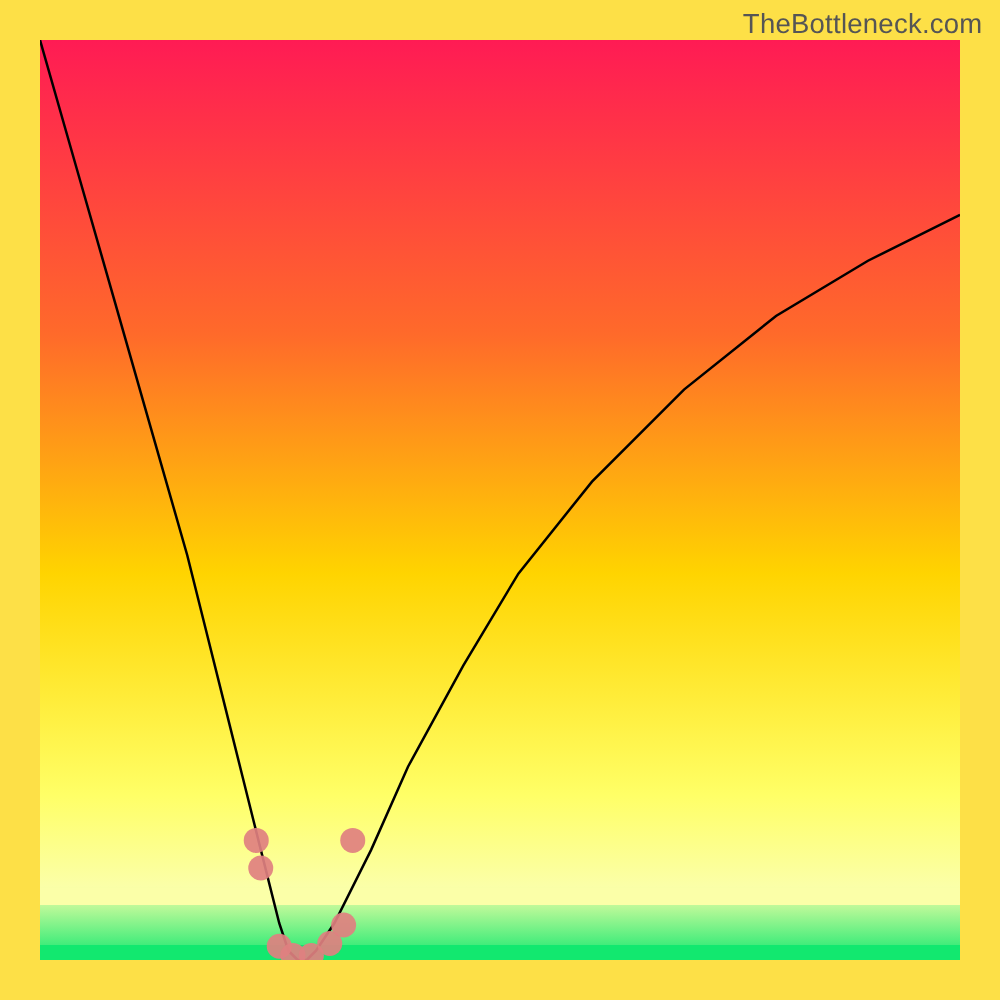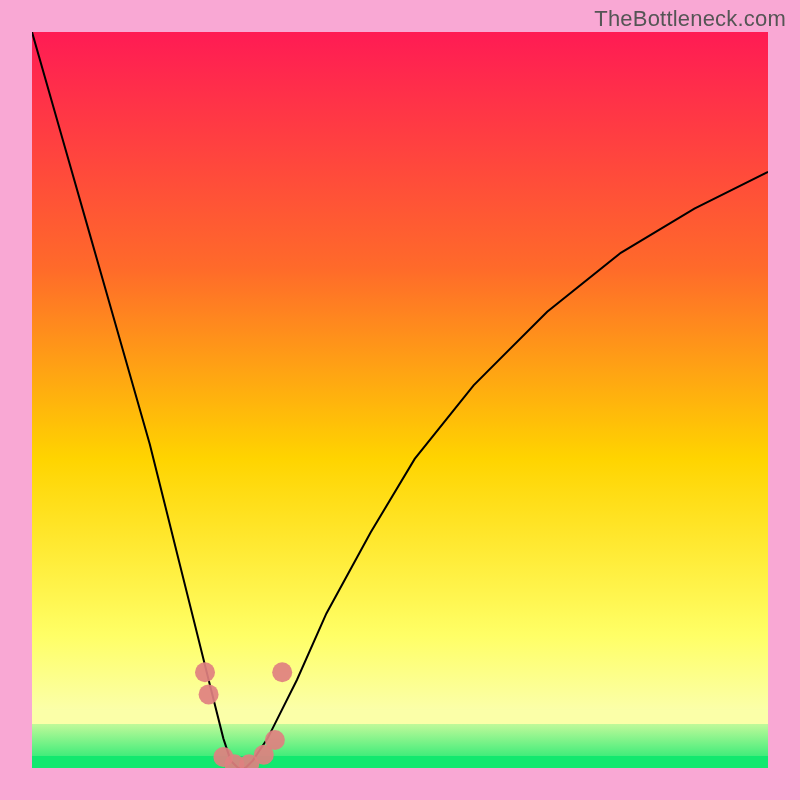--- a/index.html
+++ b/index.html
@@ -1,21 +1,21 @@
 <!DOCTYPE html>
 <html><head>
 <meta charset="utf-8">
 <style>
   * { margin: 0; padding: 0; box-sizing: border-box; }
   html, body { width: 800px; height: 800px; overflow: hidden; background: #000; }
   .frame {
     position: relative;
     width: 800px;
     height: 800px;
-    background: #f9a8d4;
+    background: #fde047;
   }
   .watermark {
     position: absolute;
     top: 6px;
     right: 14px;
     font-family: Arial, Helvetica, sans-serif;
     font-size: 22px;
     color: #555;
     letter-spacing: 0.2px;
     z-index: 20;

